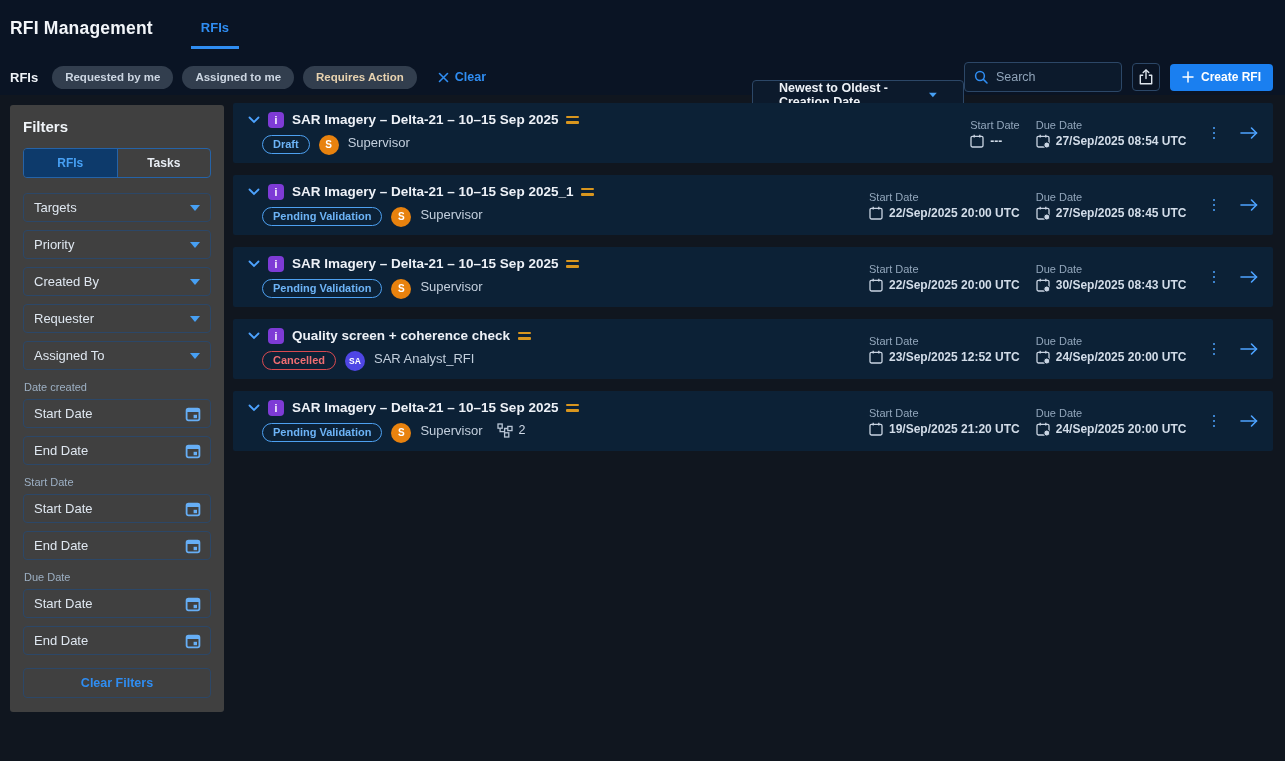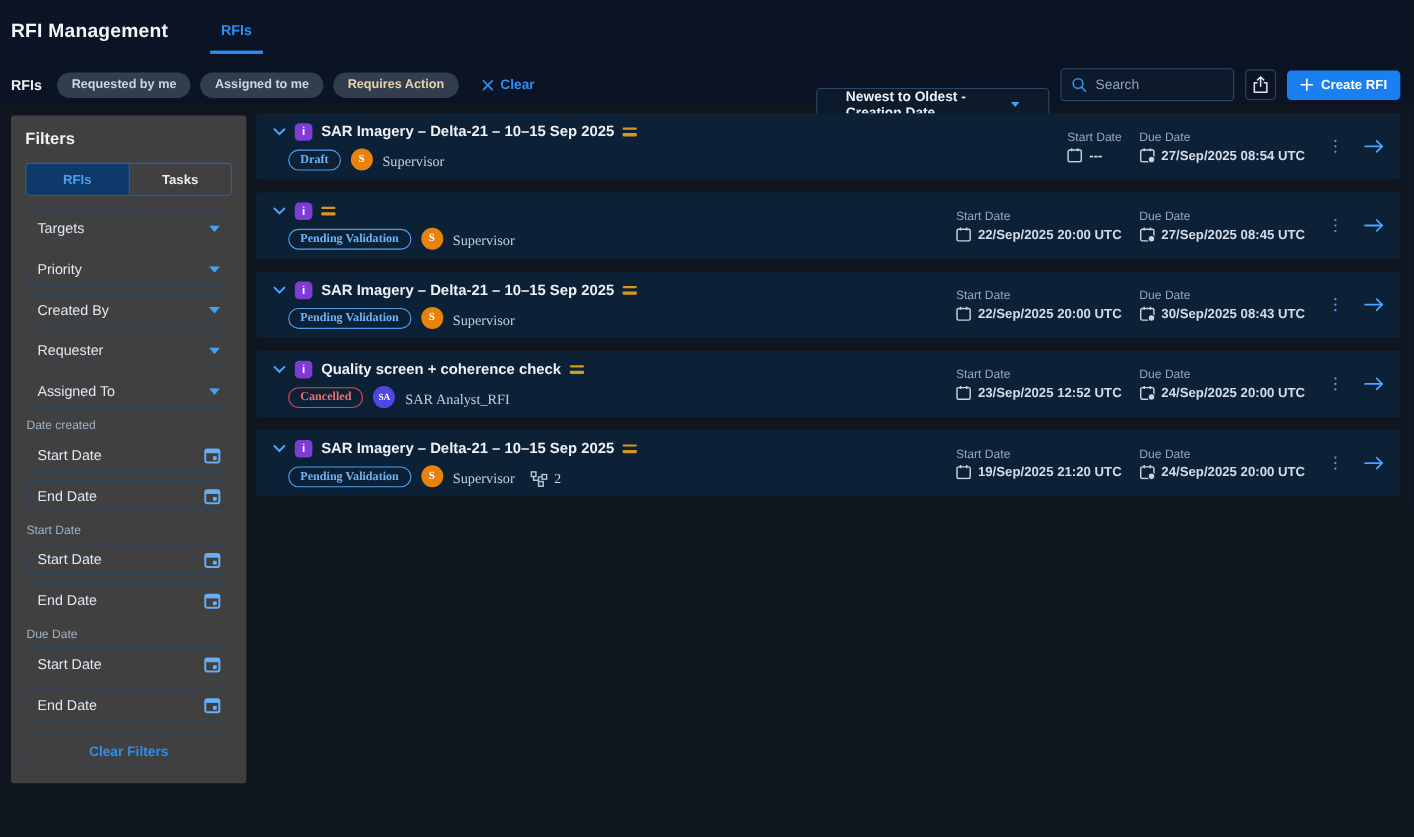--- a/index.html
+++ b/index.html
@@ -22,21 +22,21 @@
   .chip { height:23px; padding:0 13px; margin-right:9px; border-radius:12px;
           background:#323e4e; color:#ccd6e2; font-size:11.5px; font-weight:700;
           display:flex; align-items:center; cursor:pointer; }
   .chip.warm { color:#e7d2af; }
   .clear-link { display:flex; align-items:center; gap:6px; margin-left:12px;
                 color:#2f8df2; font-size:12.5px; font-weight:700; cursor:pointer; }
   .spacer { flex:1; }
   .sort-box { width:212px; height:30px; border:1px solid #2c4767; border-radius:4px;
               background:#0c1a2c; display:flex; align-items:center; justify-content:space-between;
               padding:0 26px; font-size:12.5px; font-weight:700; color:#eef2f7; cursor:pointer;margin-top:36px; }
-  .search-box { width:158px; height:30px; margin-left:10px; border:1px solid #2c4767;
+  .search-box { width:158px; height:30px; border:1px solid #2c4767;
                 border-radius:4px; background:#0c1a2c; display:flex; align-items:center;
                 padding:0 9px; gap:8px; }
   .search-box input { background:transparent; border:none; outline:none; color:#cfd9e6;
                       font-size:12.5px; width:110px; font-family:"Liberation Sans",sans-serif; }
   .search-box input::placeholder { color:#8fa3b8; }
   .icon-btn { width:28px; height:28px; margin-left:10px; border:1px solid #2c4767;
               border-radius:4px; display:flex; align-items:center; justify-content:center; cursor:pointer; }
   .create-btn { height:27px; margin-left:10px; padding:0 12px; border-radius:4px;
                 background:#1a7ff0; color:#fff; font-size:12px; font-weight:700;
                 display:flex; align-items:center; gap:7px; cursor:pointer; }
@@ -68,21 +68,21 @@
          display:flex; align-items:center; justify-content:space-between;
          padding:0 14px 0 15px; }
   .row-main { display:flex; flex-direction:column; gap:7px; }
   .row-top { display:flex; align-items:center; gap:8px; }
   .info-ic { width:16px; height:16px; border-radius:4px; background:#7e3bd6; color:#fff;
              font-size:10.5px; font-weight:700; display:flex; align-items:center;
              justify-content:center; }
   .row-title { font-size:13.5px; font-weight:700; color:#edf1f7; }
   .bars { display:flex; flex-direction:column; gap:3px; cursor:pointer; }
   .bars i { width:13px; height:2.5px; background:#d9961e; border-radius:1px; display:block; }
-  .row-bottom { display:flex; align-items:flex-end; gap:9px; margin-left:14px;font-family:Liberation Serif, serif; }
+  .row-bottom { display:flex; align-items:flex-start; gap:9px; margin-left:14px; }
   .badge { height:19px; padding:0 10px; border-radius:10px; border:1px solid #4da0f0;
            color:#6db4f7; font-size:11px; font-weight:700; display:flex; align-items:center; }
   .badge.red { border-color:#d94a50; color:#ef6e72; }
   .avatar { width:20px; height:20px; border-radius:50%; background:#e8820e; color:#fff;
             font-size:10px; font-weight:700; display:flex; align-items:center; justify-content:center; }
   .avatar.indigo { background:#4f46e5; font-size:8.5px; }
   .assignee { font-size:13px; color:#c3cfdd; }
   .subtask { display:flex; align-items:center; gap:6px; margin-left:5px;
              color:#cfd9e6; font-size:12.5px; }
   .row-right { display:flex; align-items:center; }
@@ -300,20 +300,21 @@
     </div>
   </div>
 
   <div class="row">
     <div class="row-main">
       <div class="row-top">
         <svg width="12" height="8" viewBox="0 0 12 8">
             <path d="M1.5 1.5L6 6l4.5-4.5" fill="none" stroke="#4da3ff" stroke-width="1.8" stroke-linecap="round"></path>
           </svg>
         <span class="info-ic">i</span>
+        <span class="row-title">SAR Imagery – Delta-21 – 10–15 Sep 2025_1</span>
         <span class="bars">
             <i></i>
             <i></i>
           </span>
       </div>
       <div class="row-bottom">
         <span class="badge">Pending Validation</span>
         <span class="avatar">S</span>
         <span class="assignee">Supervisor</span>
       </div>

